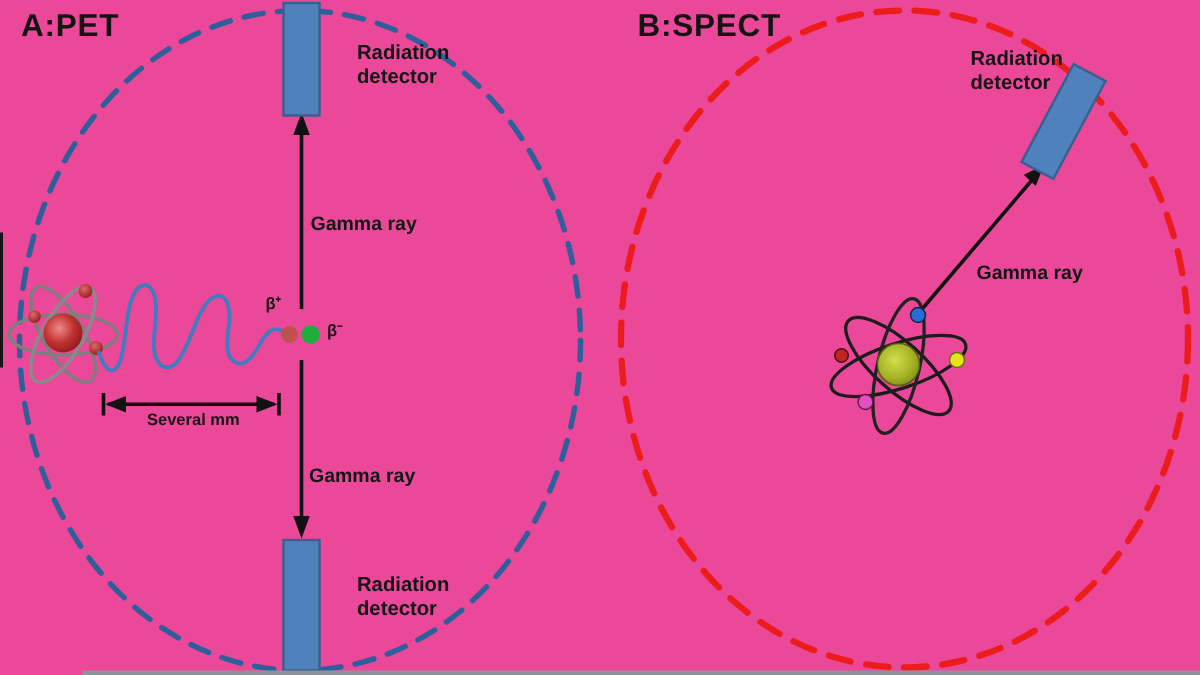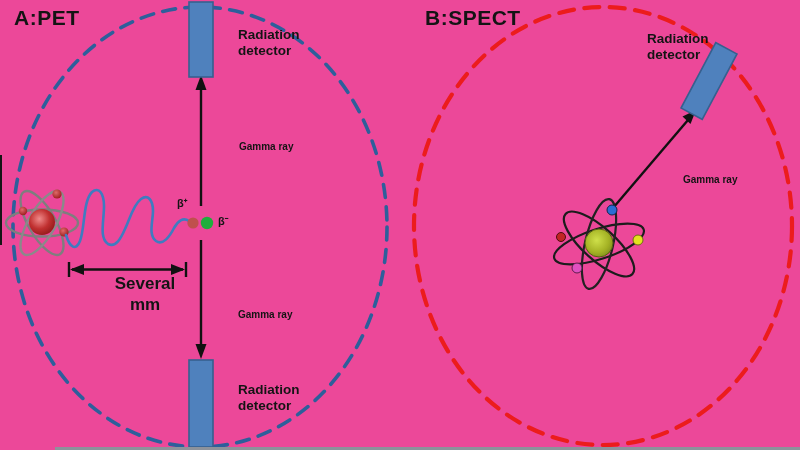--- a/index.html
+++ b/index.html
@@ -32,26 +32,24 @@
   }
   .panel-title {
     font-size: 21px;
     letter-spacing: 0.5px;
   }
   .detector-label {
     font-size: 13.5px;
     margin-left: 20px;
   }
   .gamma-label {
-    font-size: 10px;
-    margin-left: 32px;
+    font-size: 13px;
   }
   .distance-label {
-    font-size: 17px;
-    text-align: center;
+    font-size: 11px;
   }
   .beta-label {
     font-size: 11px;
   }
 </style>
 </head>
 <body>
 
 <div class="stage">
 

